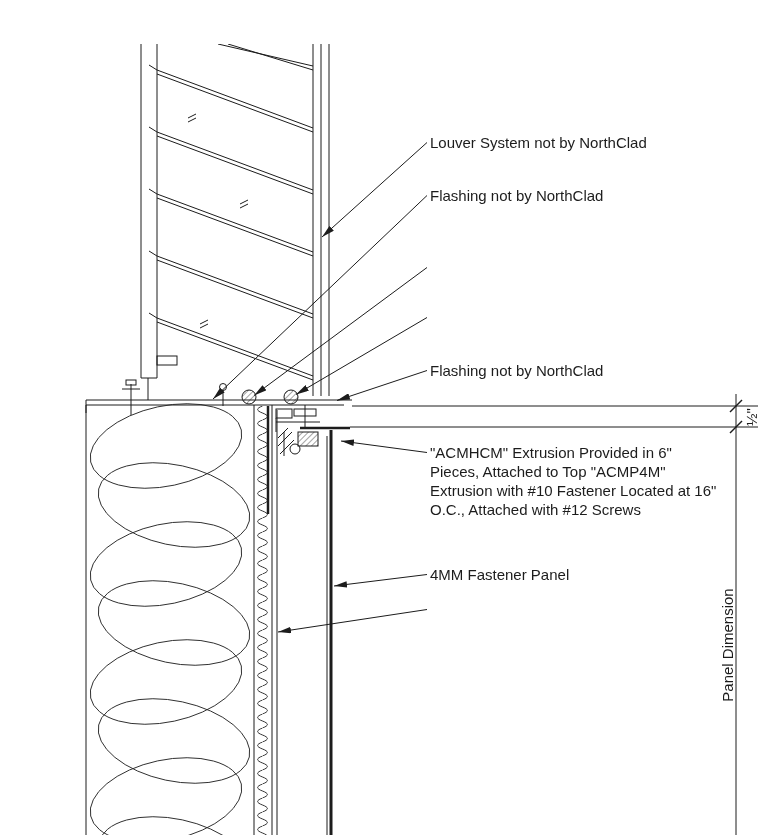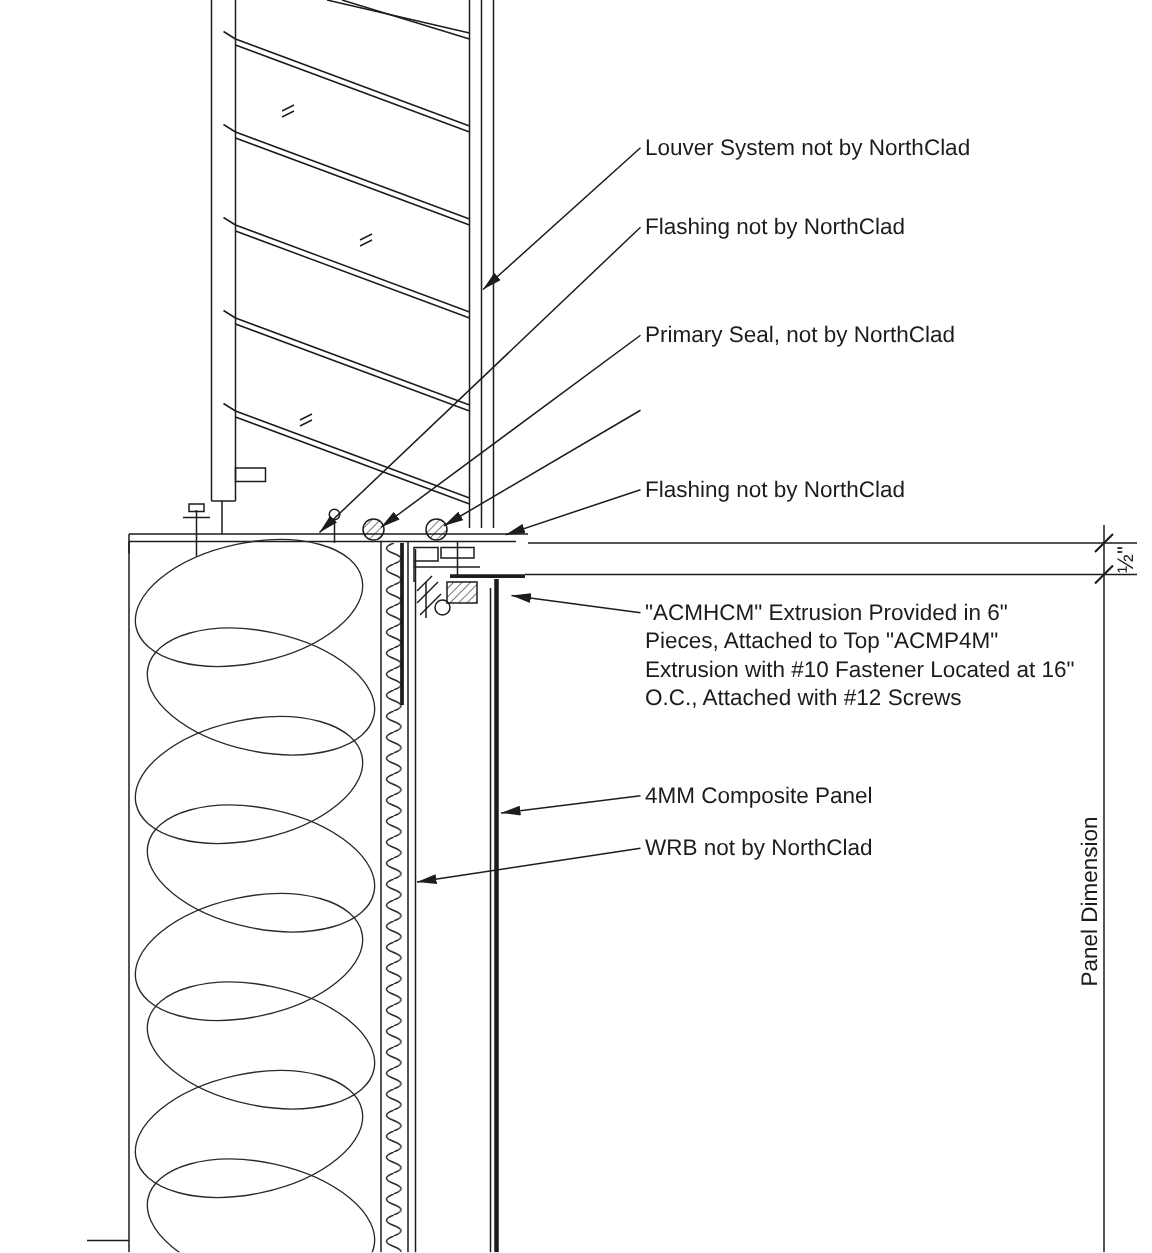--- a/index.html
+++ b/index.html
@@ -9,20 +9,21 @@
     width: 768px;
     height: 835px;
     overflow: hidden;
     font-family: "Liberation Sans", sans-serif;
   }
   #sheet {
     position: relative;
     width: 768px;
     height: 617px;
     background: #ffffff;
+    margin-top: 44px;
   }
   #linework {
     position: absolute;
     left: 0;
     top: 0;
   }
   .callout {
     position: absolute;
     font-size: 15px;
     line-height: 19px;
@@ -171,28 +172,26 @@
       <line x1="427" y1="408.5" x2="341" y2="397" marker-end="url(#arrow)"></line>
       <line x1="427" y1="530.5" x2="334" y2="542" marker-end="url(#arrow)"></line>
       <line x1="427" y1="565.5" x2="278" y2="588" marker-end="url(#arrow)"></line>
     </g>
   </svg>
 
   <div class="callout" style="left:430px; top:89px;">Louver System not by NorthClad</div>
 
   <div class="callout" style="left:430px; top:142px;">Flashing not by NorthClad</div>
 
-  <div class="callout" style="left:430px; top:214px;">Primary Seal, not by NorthClad</div>
 
 
   <div class="callout" style="left:430px; top:317px;">Flashing not by NorthClad</div>
 
   <div class="callout wrap" style="left:430px; top:399px; width:292px;">"ACMHCM" Extrusion Provided in 6" Pieces, Attached to Top "ACMP4M" Extrusion with #10 Fastener Located at 16" O.C., Attached with #12 Screws</div>
 
-  <div class="callout" style="left:430px; top:521px;">4MM Composite Panel</div>
+  <div class="callout" style="left:430px; top:521px;">4MM Fastener Panel</div>
 
-  <div class="callout" style="left:430px; top:556px;">WRB not by NorthClad</div>
 
   <div class="dim-label" style="left:751px; top:373px;">½"</div>
 
   <div class="dim-label" style="left:727px; top:601px;">Panel Dimension</div>
 
 </div>
 
 </body></html>

